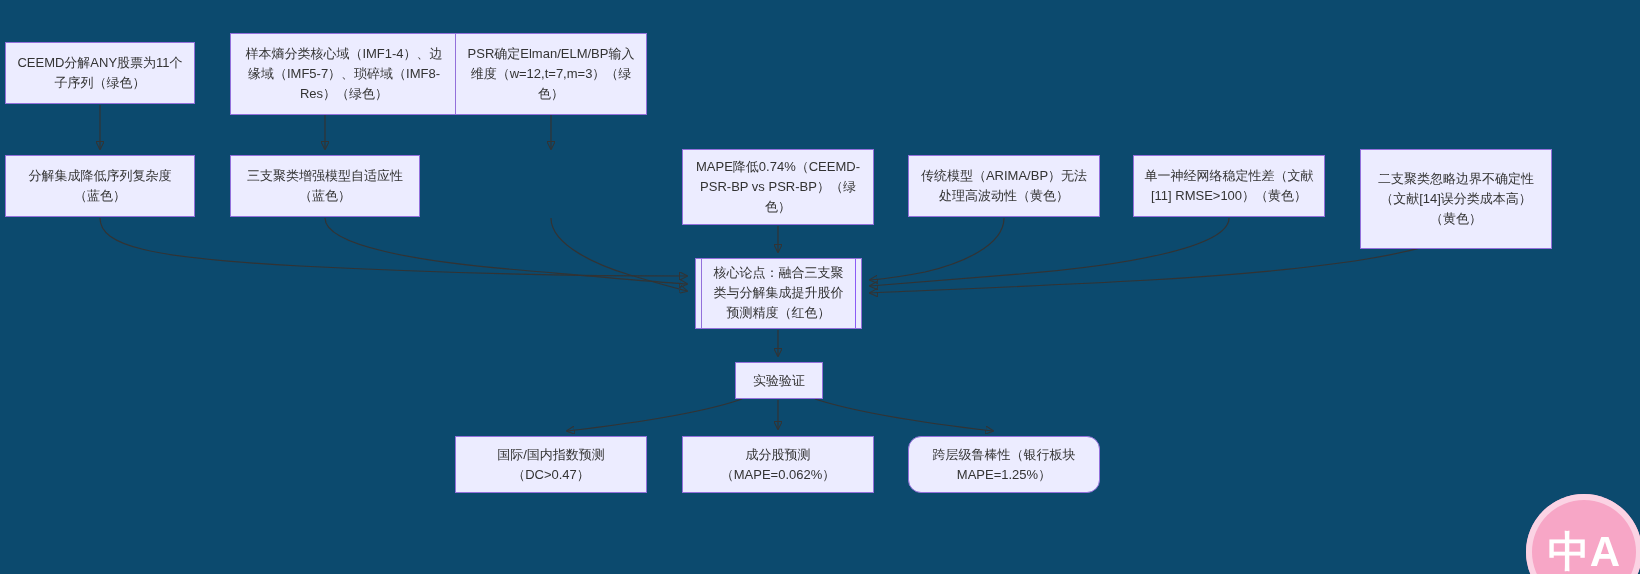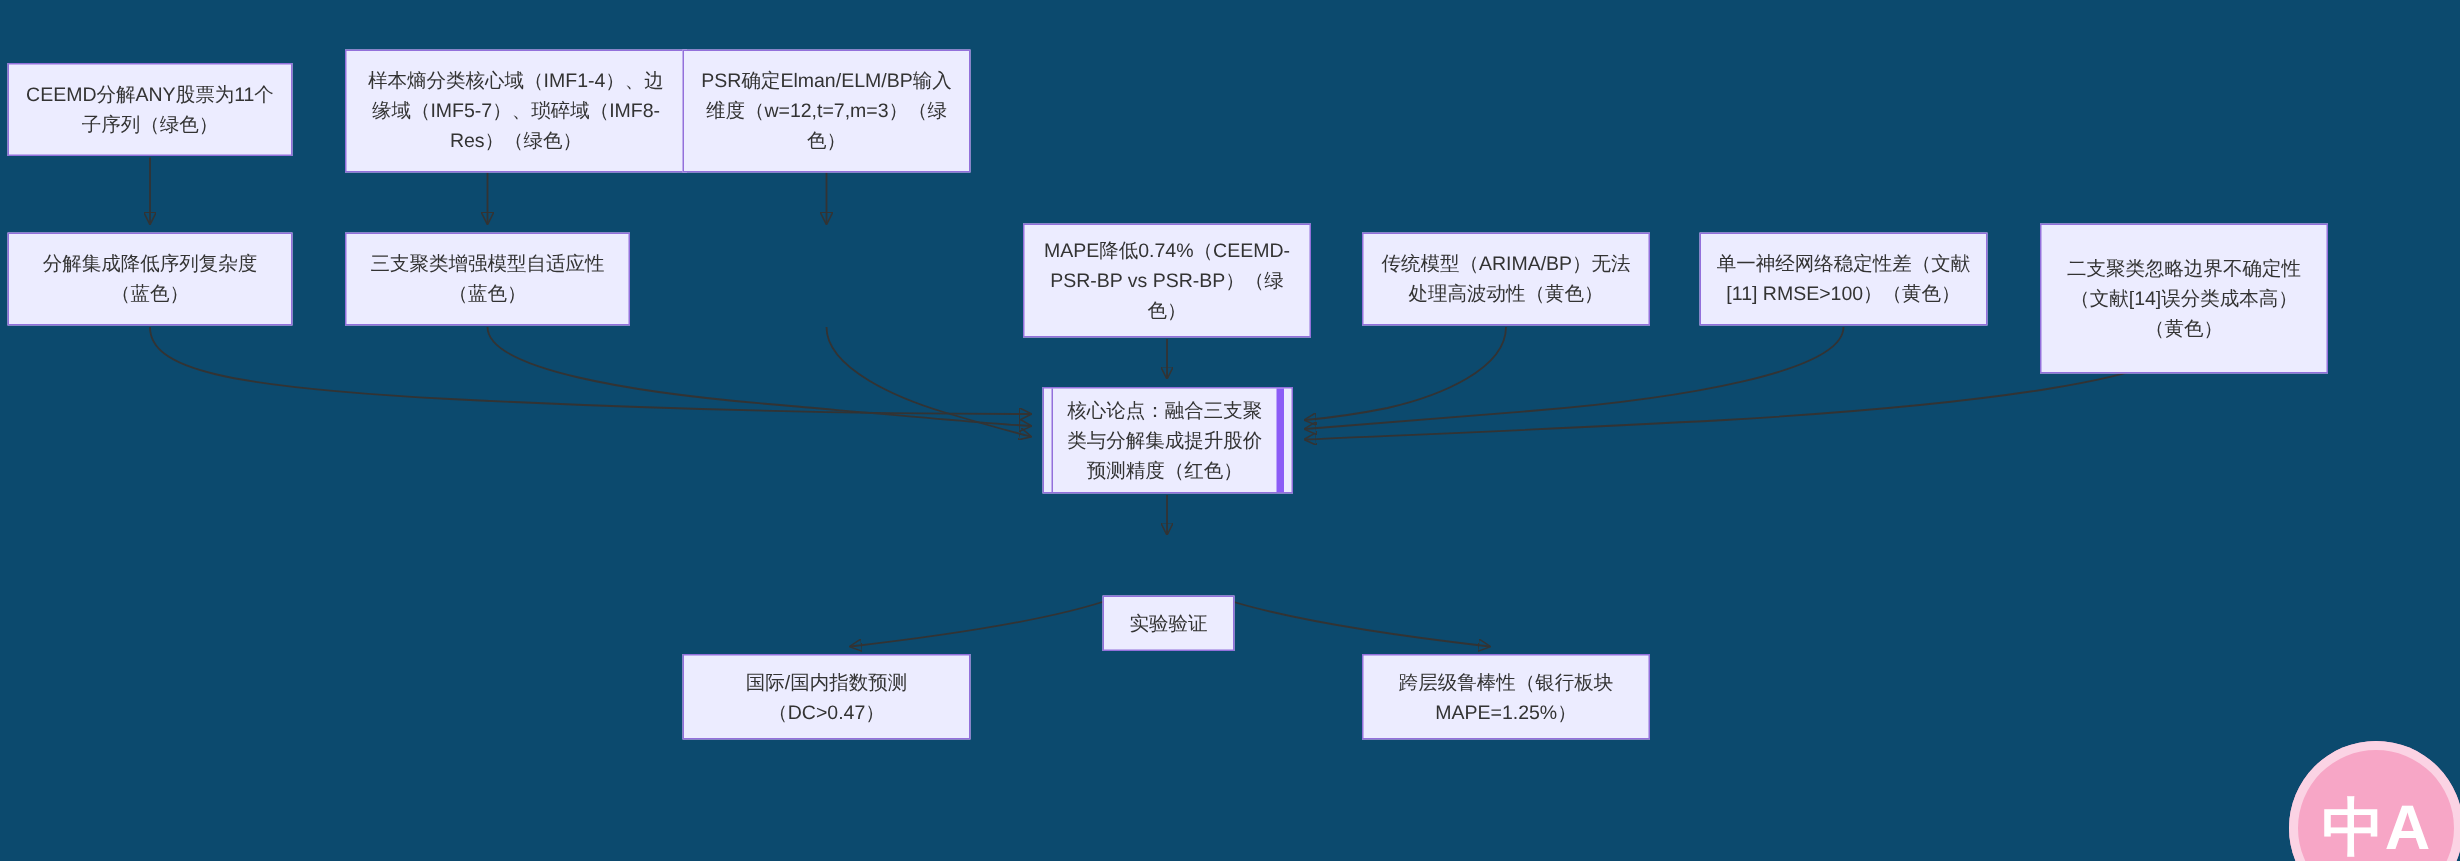--- a/index.html
+++ b/index.html
@@ -16,26 +16,26 @@
     display:flex;
     align-items:center;
     justify-content:center;
     text-align:center;
     box-sizing:border-box;
     padding:6px 10px;
   }
   .node.subroutine{padding:0;}
   .node.subroutine .inner{
     border-left:1px solid #9370DB;
-    border-right:5px solid #8b5cf6;
+    border-right:1px solid #8b5cf6;
     margin:0 5px;
     height:100%;
     flex:1;
     display:flex;
-    align-items:flex-end;
+    align-items:flex-start;
     justify-content:center;
     padding:4px 6px;
     box-sizing:border-box;
   }
   .fab{
     position:absolute;
     left:1526px;top:494px;
     width:116px;height:116px;
     border-radius:50%;
     background:#f7a6c6;
@@ -103,28 +103,31 @@
   <div class="node" style="left:1360px;top:149px;width:192px;height:100px;">
       <span>二支聚类忽略边界不确定性（文献[14]误分类成本高）（黄色）</span>
     </div>
 
   <div class="node subroutine" style="left:695px;top:258px;width:167px;height:71px;">
     <div class="inner">
         <span>核心论点：融合三支聚类与分解集成提升股价预测精度（红色）</span>
       </div>
   </div>
 
-  <div class="node" style="left:735px;top:362px;width:88px;height:37px;margin-top:35px;">
+  <div class="node" style="left:735px;top:362px;width:88px;height:37px;">
       <span>实验验证</span>
     </div>
 
   <div class="node" style="left:455px;top:436px;width:192px;height:57px;">
       <span>国际/国内指数预测（DC&gt;0.47）</span>
     </div>
-  <div class="node" style="left:908px;top:436px;width:192px;height:57px;">
+  <div class="node" style="left:682px;top:436px;width:192px;height:57px;">
+      <span>成分股预测（MAPE=0.062%）</span>
+    </div>
+  <div class="node" style="left:908px;top:436px;width:192px;height:57px;border-radius:13px;">
       <span>跨层级鲁棒性（银行板块 MAPE=1.25%）</span>
     </div>
 
   <div class="fab">
     <span>中A</span>
   </div>
 
 </div>
 
 </body></html>

